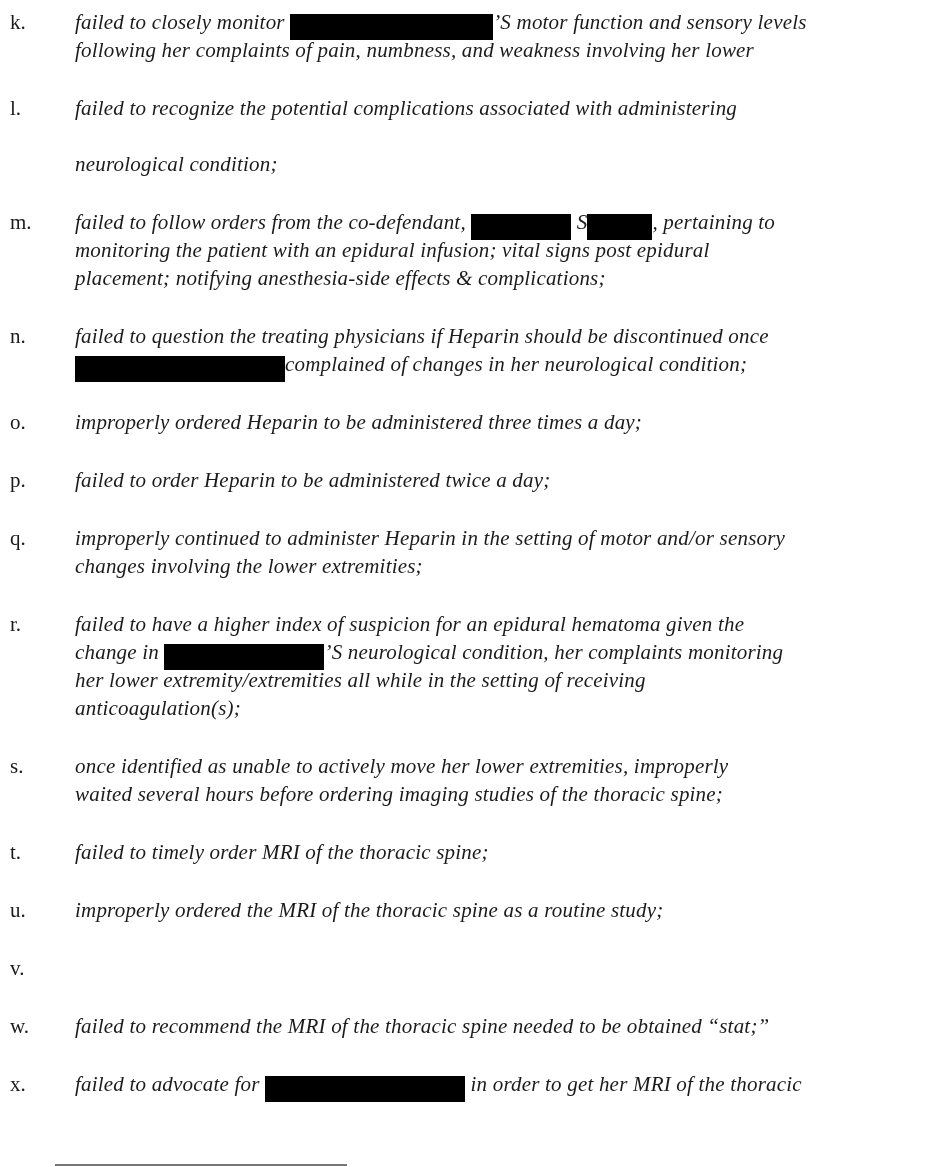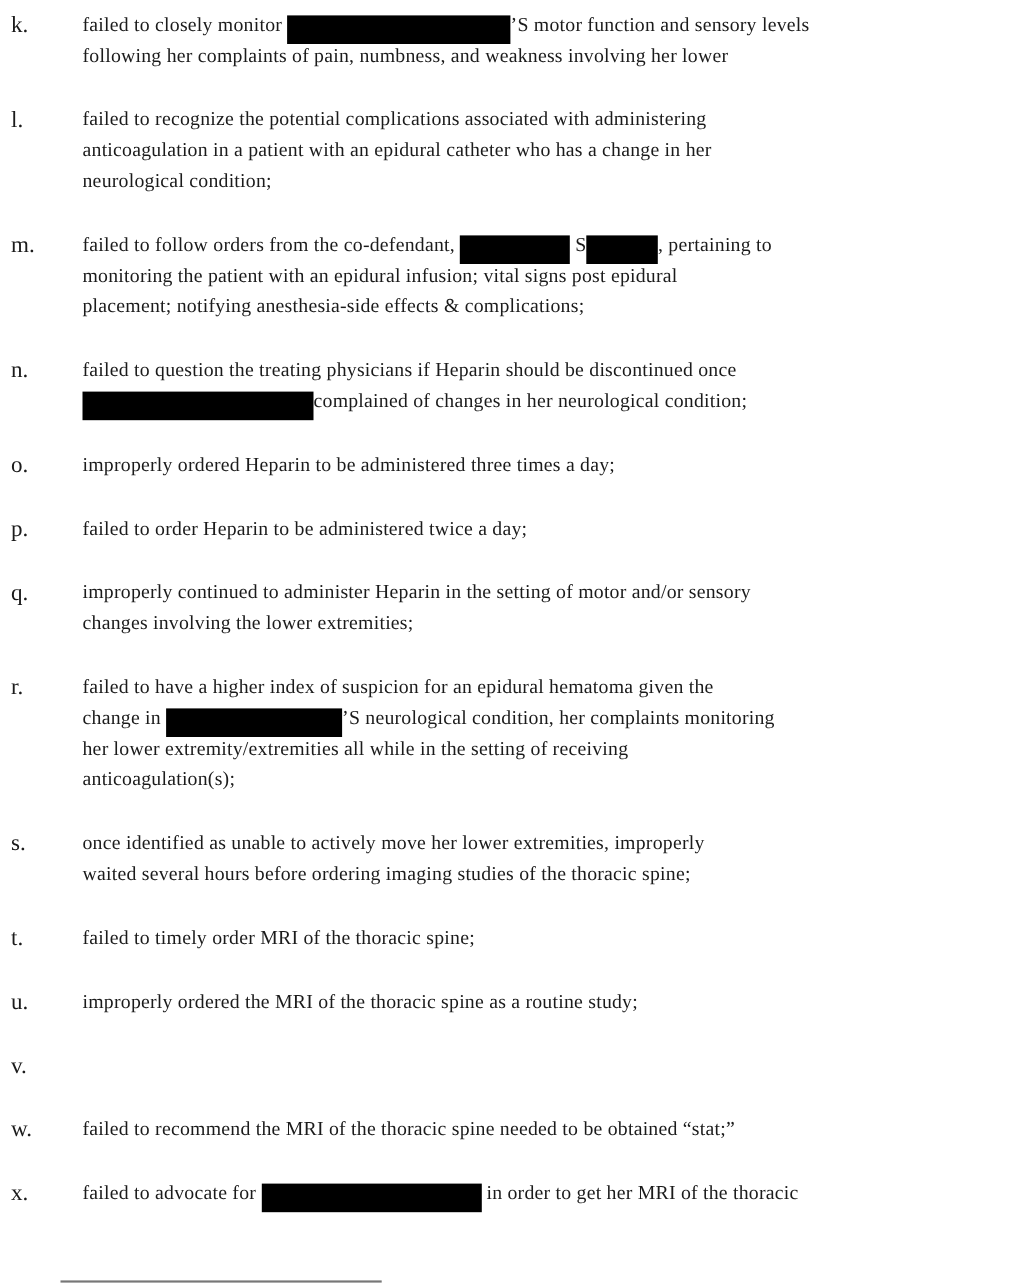--- a/index.html
+++ b/index.html
@@ -29,23 +29,24 @@
   .letter {
     flex: 0 0 75px;
     padding-left: 10px;
     box-sizing: border-box;
     font-size: 21px;
     line-height: 28px;
   }
   .content {
     flex: 0 0 830px;
     max-width: 830px;
-    font-size: 18px;
+    font-size: 21px;
     line-height: 28px;
     letter-spacing: 0.2px;
+    font-style: italic;
   }
   .redaction {
     display: inline-block;
     height: 26px;
     background: #000000;
     vertical-align: bottom;
     margin-bottom: -4px;
   }
   .scan-line {
     position: absolute;
@@ -61,21 +62,21 @@
 <body>
 
 <div class="page">
   <div>
       <div class="item">
         <span class="letter">k.</span>
         <div class="content"><span>failed to closely monitor </span><span class="redaction" style="width: 203px;"></span><span>’S motor function and sensory levels</span><br><span>following her complaints of pain, numbness, and weakness involving her lower</span><br></div>
       </div>
       <div class="item">
         <span class="letter">l.</span>
-        <div class="content"><span>failed to recognize the potential complications associated with administering</span><br><span>anticoagulation in a patient with an epidural catheter who has a change in her</span><br><span>neurological condition;</span></div>
+        <div class="content"><span>failed to recognize the potential complications associated with administering</span><br><br><span>neurological condition;</span></div>
       </div>
       <div class="item">
         <span class="letter">m.</span>
         <div class="content"><span>failed to follow orders from the co-defendant, </span><span class="redaction" style="width: 100px;"></span><span> S</span><span class="redaction" style="width: 65px;"></span><span>, pertaining to</span><br><span>monitoring the patient with an epidural infusion; vital signs post epidural</span><br><span>placement; notifying anesthesia-side effects &amp; complications;</span></div>
       </div>
       <div class="item">
         <span class="letter">n.</span>
         <div class="content"><span>failed to question the treating physicians if Heparin should be discontinued once</span><br><span class="redaction" style="width: 210px;"></span><span>complained of changes in her neurological condition;</span></div>
       </div>
       <div class="item">

